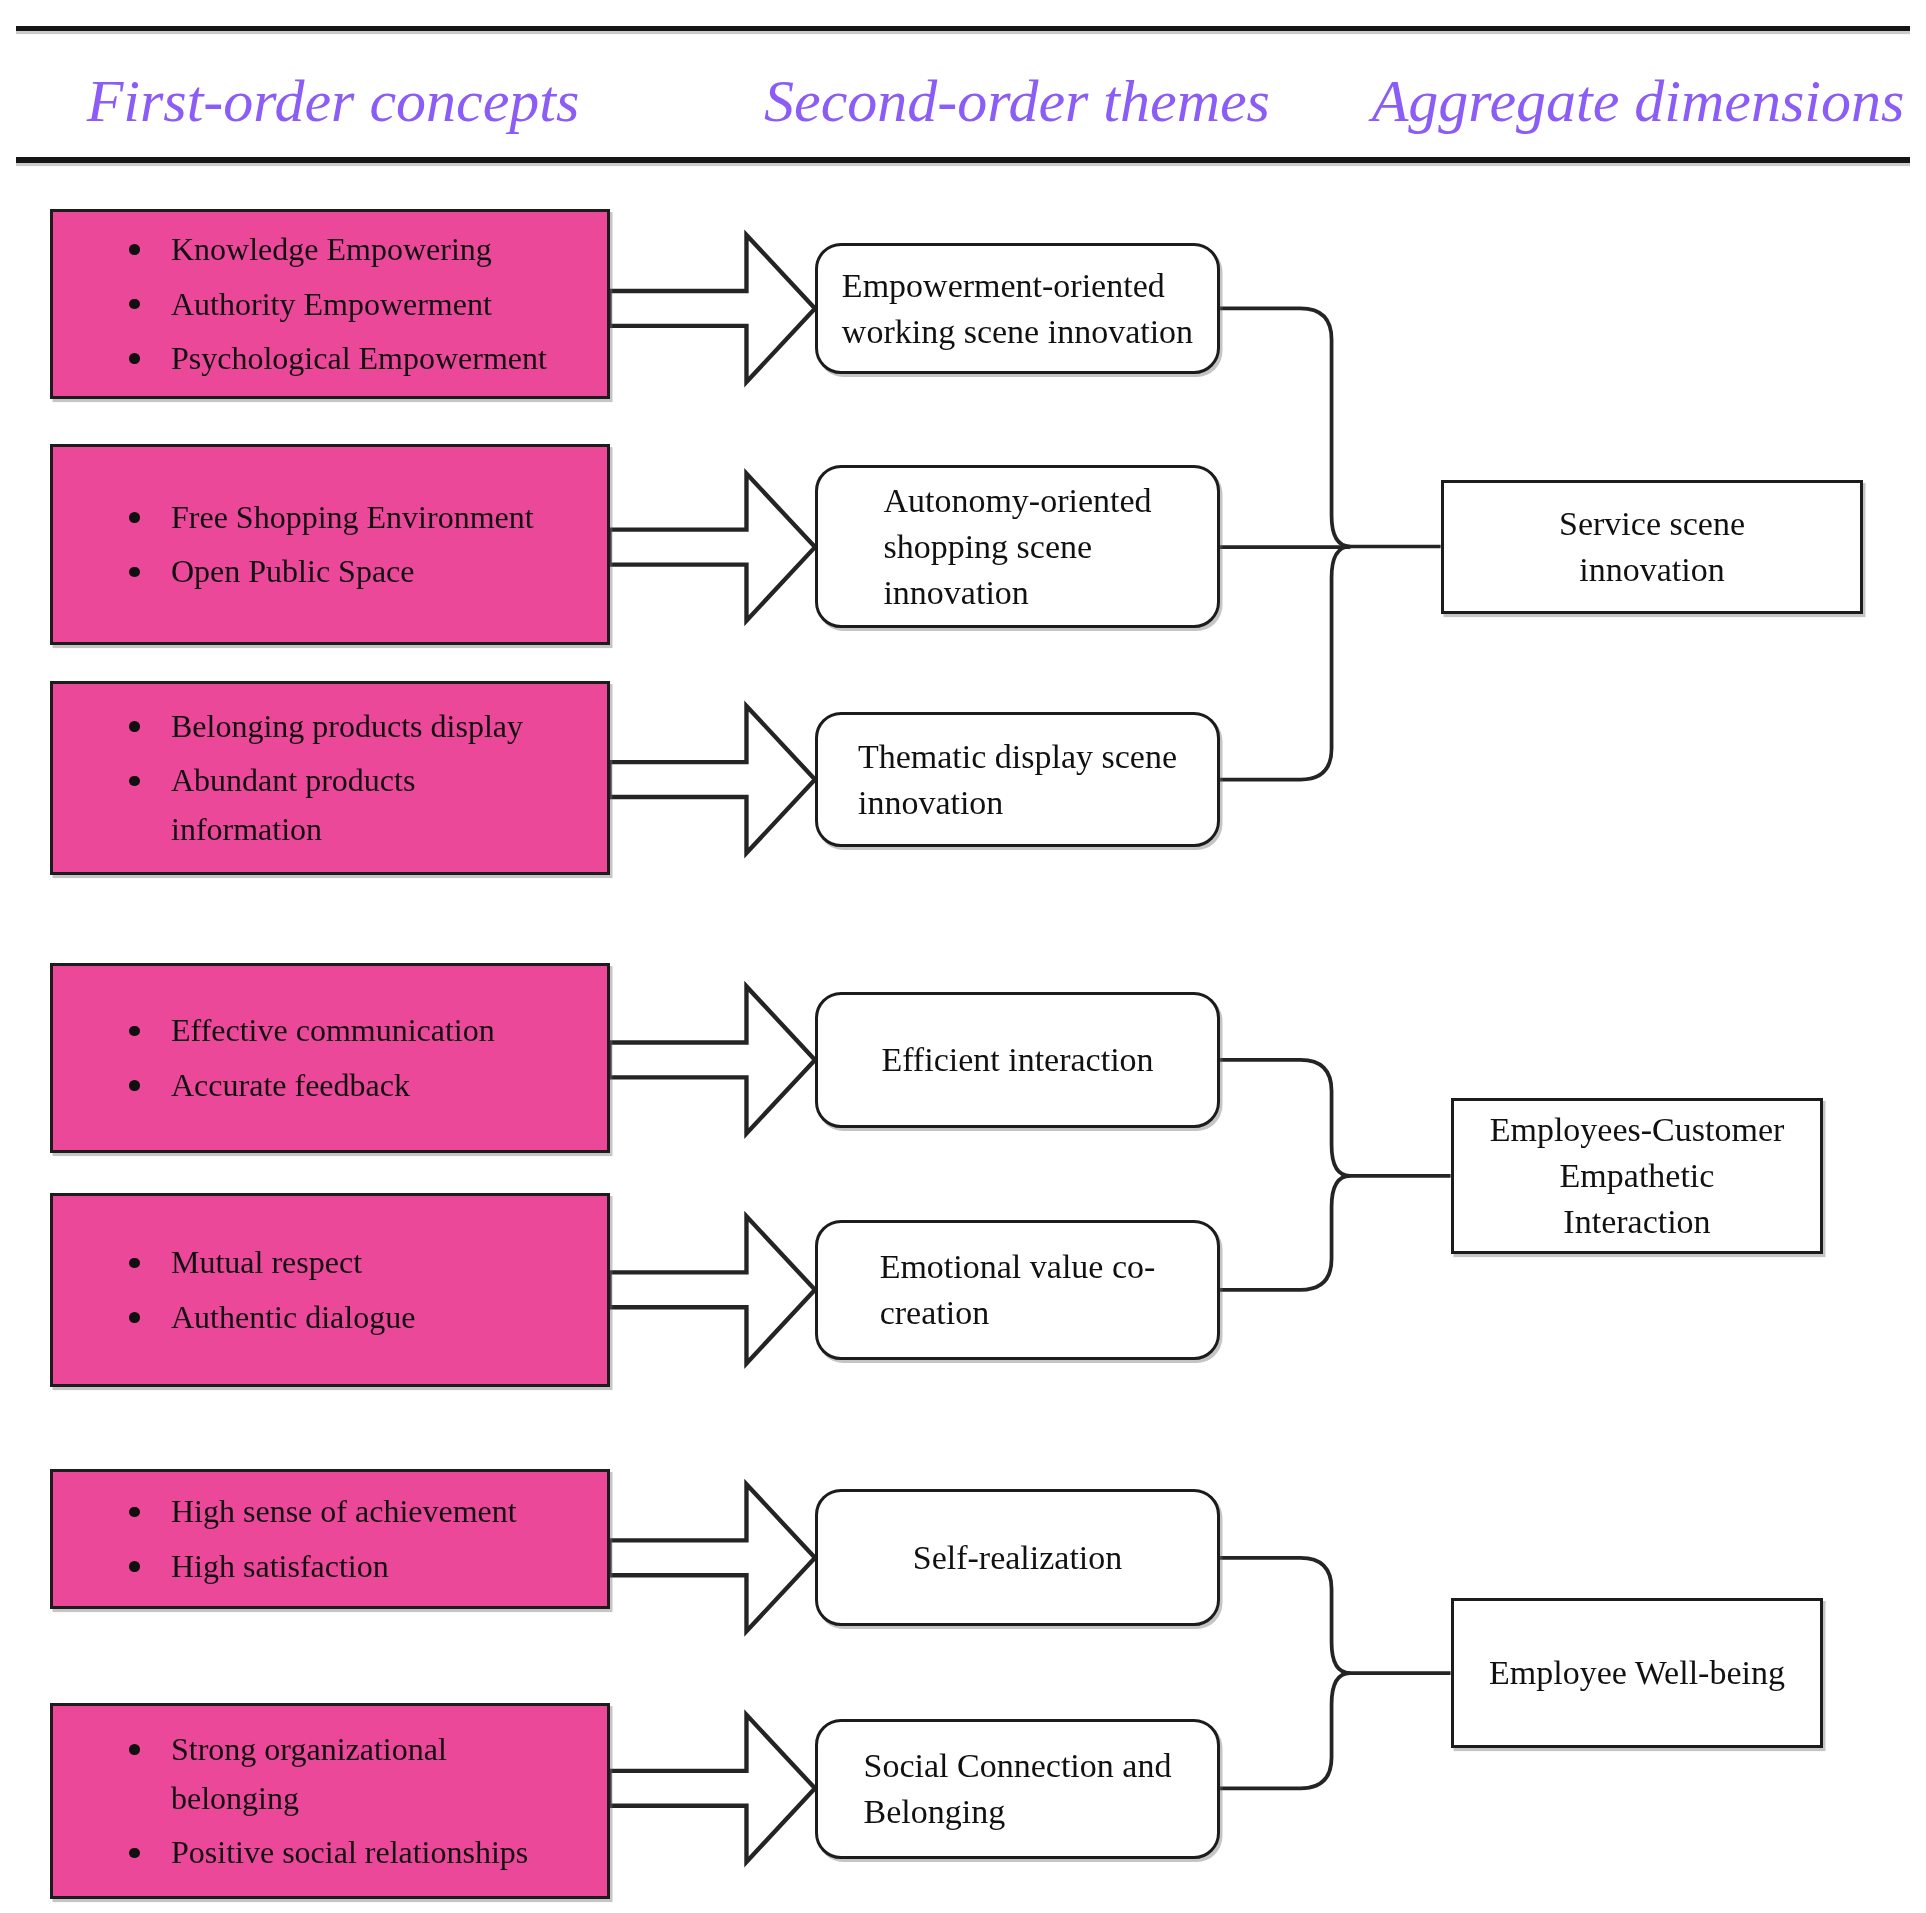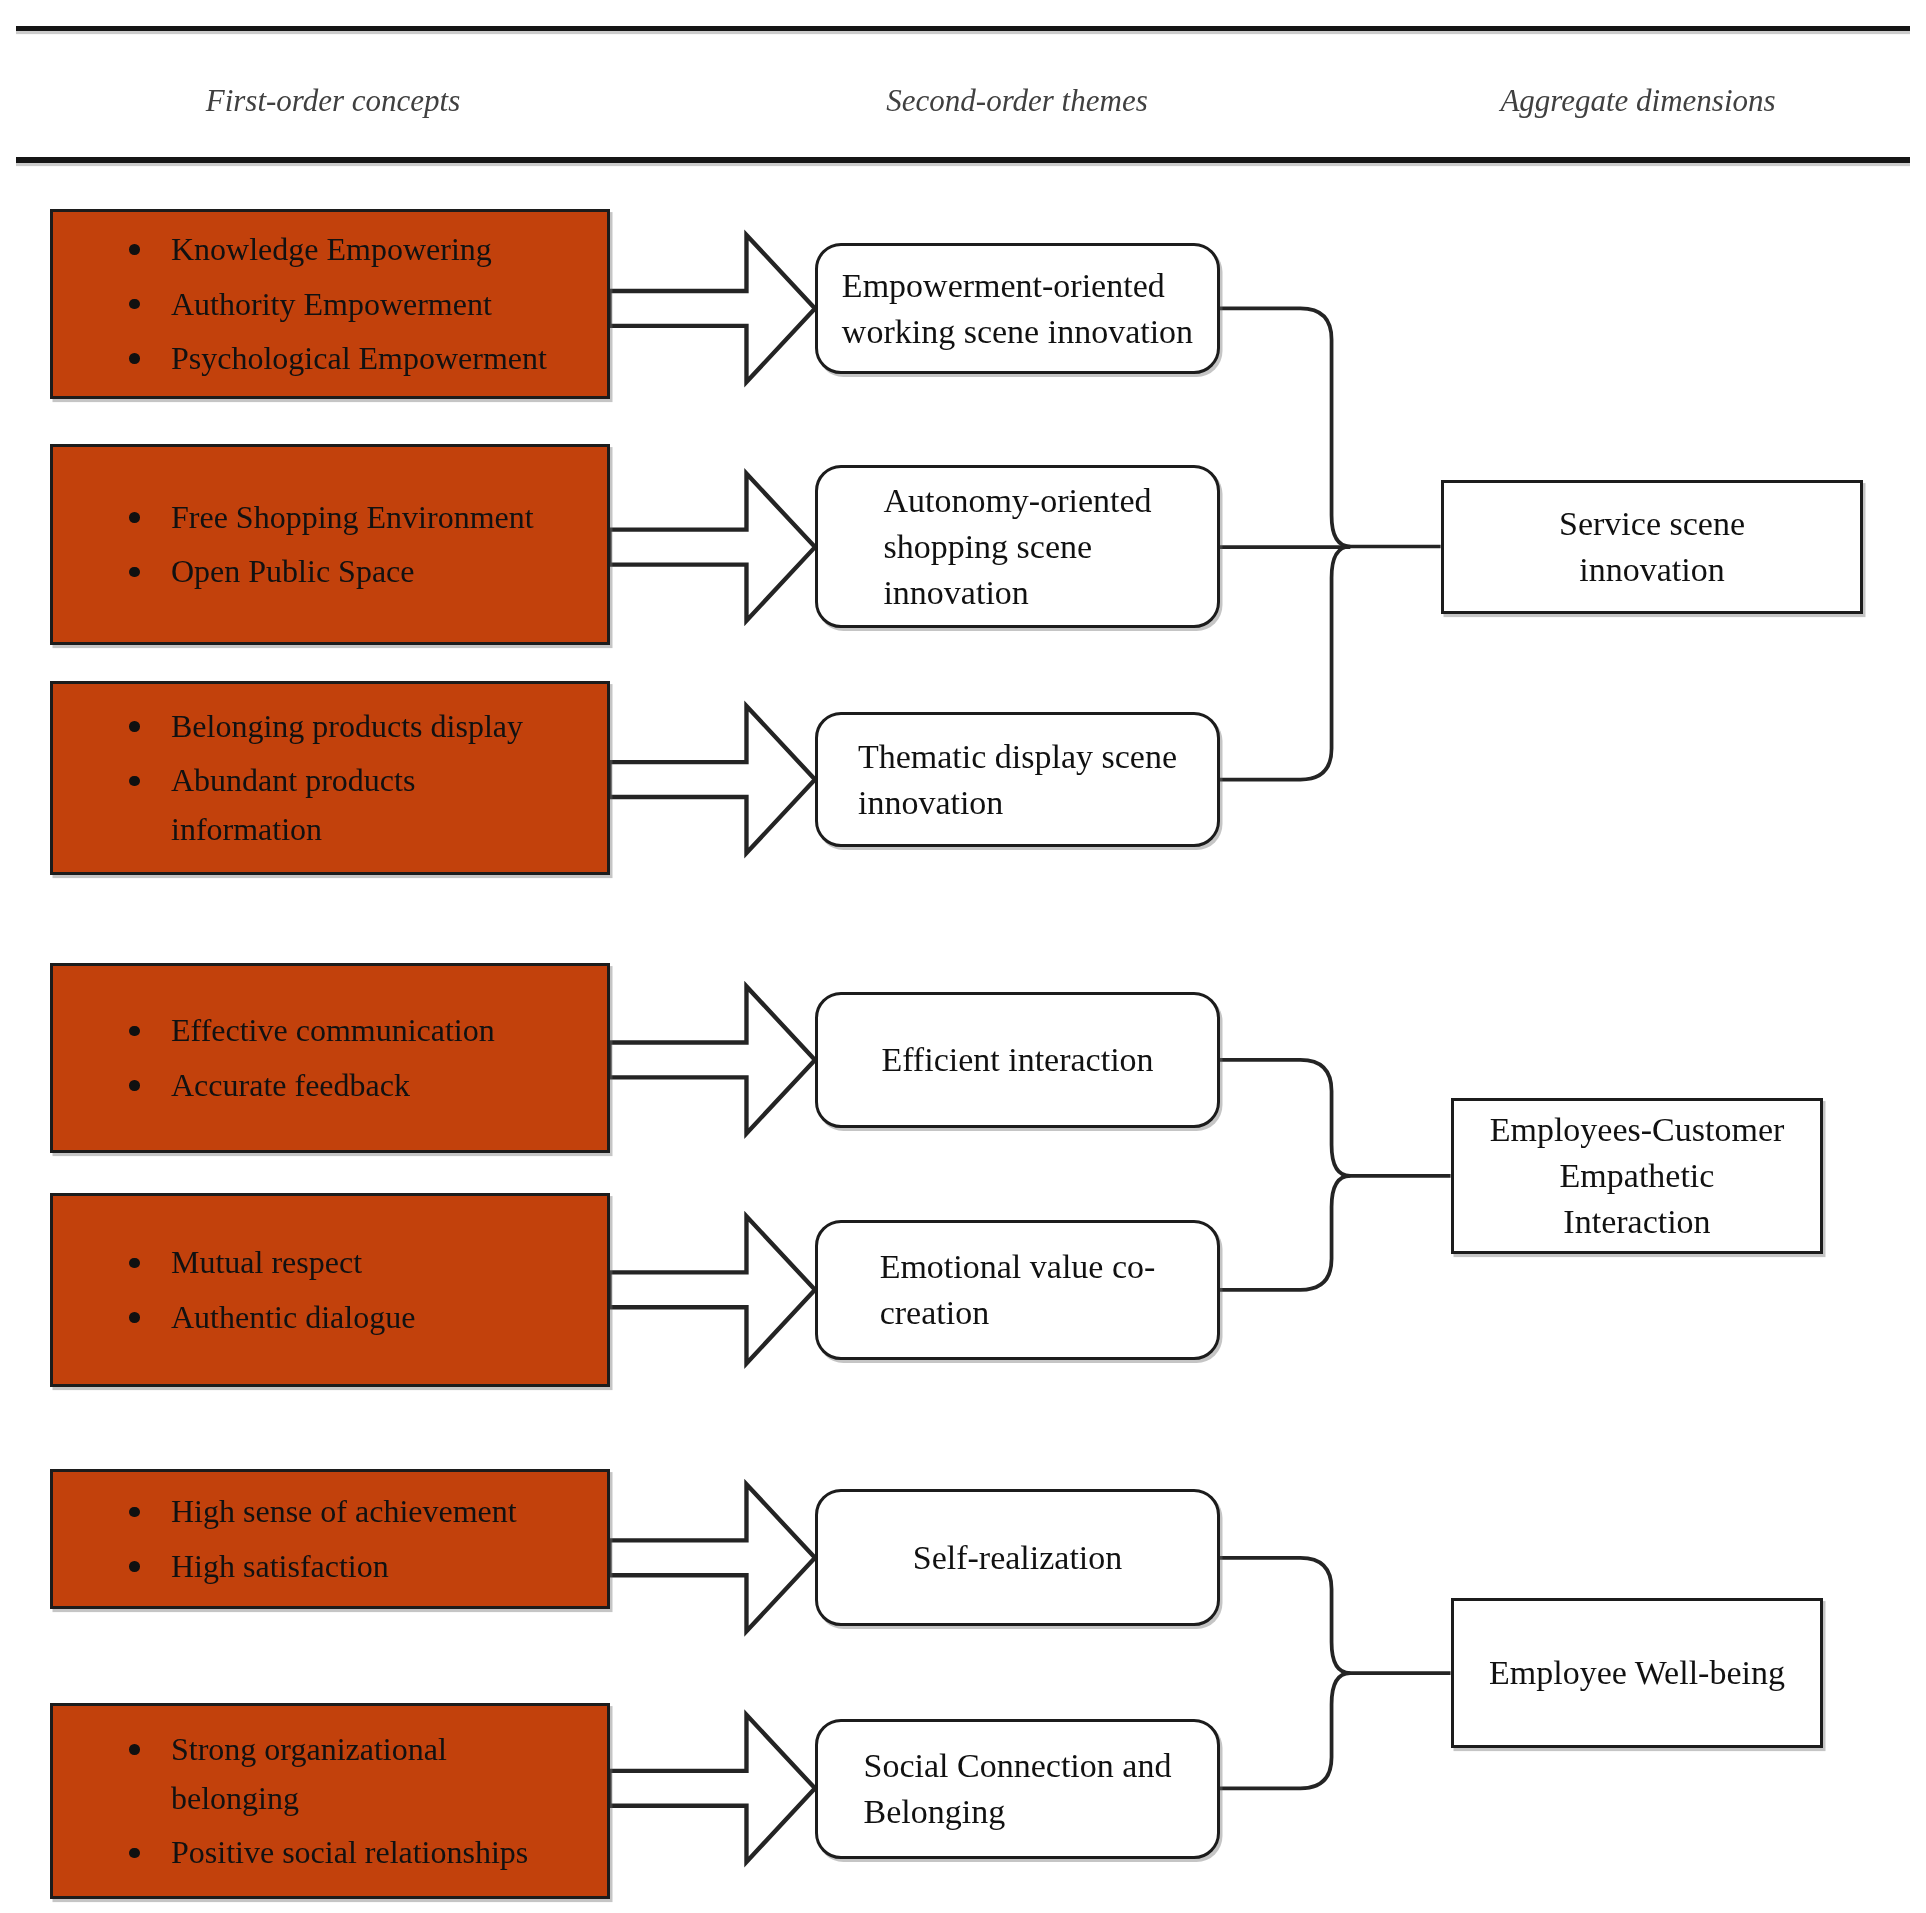--- a/index.html
+++ b/index.html
@@ -17,31 +17,31 @@
     left:15.6px;
     width:1894px;
     height:5.6px;
     background:#151515;
     box-shadow:0 3.1px 0 rgba(140,140,140,.45);
   }
   .col-title{
     position:absolute;
     transform:translateX(-50%);
     font-style:italic;
-    font-size:31px;
+    font-size:60px;
     line-height:54px;
     white-space:nowrap;
-    color:#404040;
+    color:#8b5cf6;
   }
   .fo-box{
     position:absolute;
     left:50px;
     width:560px;
     border:3.7px solid #1c1c1c;
-    background:#c2410c;
+    background:#ec4899;
     box-sizing:border-box;
     display:flex;
     flex-direction:column;
     justify-content:center;
     box-shadow:2.5px 3.1px 0 rgba(110,110,110,.4);
   }
   .fo-box ul{
     margin:0;
     padding:0 12.5px 0 0;
     list-style:none;

